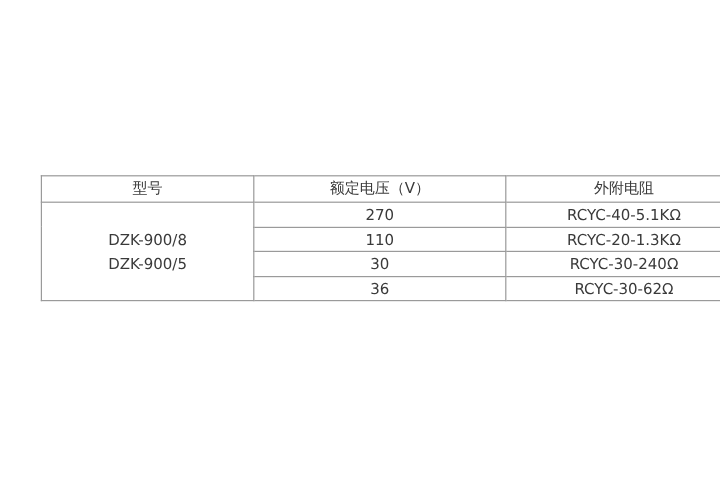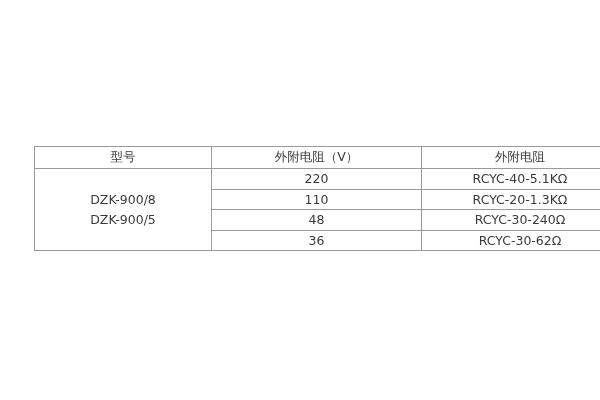--- a/index.html
+++ b/index.html
@@ -57,39 +57,39 @@
 <div class="page">
   <table class="spec-table">
     <colgroup>
       <col style="width:177px">
       <col style="width:210px">
       <col style="width:197px">
     </colgroup>
     <thead>
       <tr class="header-row">
         <th>型号</th>
-        <th>外附电阻（V）</th>
+        <th>额定电压（V）</th>
         <th>外附电阻</th>
       </tr>
     </thead>
     <tbody>
       <tr class="data-row">
         <td class="model-cell" rowspan="4">
           <div>DZK-900/8</div>
           <div>DZK-900/5</div>
         </td>
-        <td>220</td>
+        <td>270</td>
         <td>RCYC-40-5.1KΩ</td>
       </tr>
       <tr class="data-row">
         <td>110</td>
         <td>RCYC-20-1.3KΩ</td>
       </tr>
       <tr class="data-row">
-        <td>48</td>
+        <td>30</td>
         <td>RCYC-30-240Ω</td>
       </tr>
       <tr class="data-row">
         <td>36</td>
         <td>RCYC-30-62Ω</td>
       </tr>
     </tbody>
   </table>
 </div>
 

